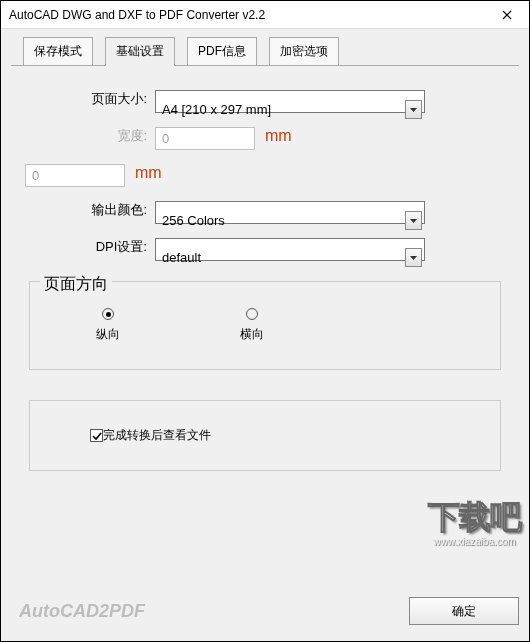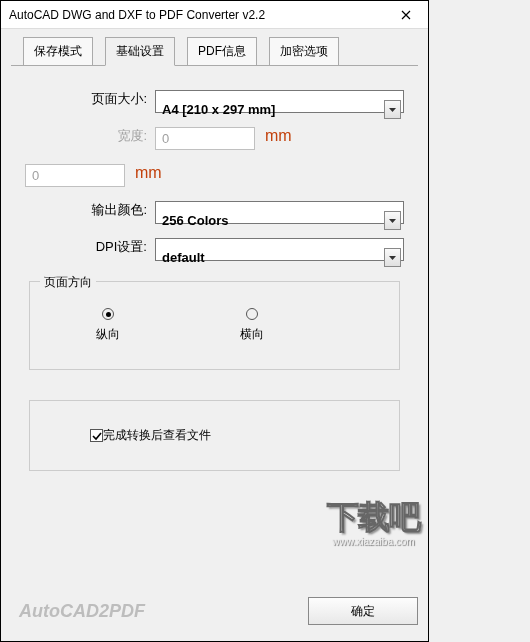--- a/index.html
+++ b/index.html
@@ -5,21 +5,21 @@
 * { box-sizing: border-box; margin: 0; padding: 0; }
 body {
   font-family: "Microsoft YaHei", "SimSun", Arial, sans-serif;
   font-size: 12px;
   background: #f0f0f0;
   width: 530px;
   height: 642px;
   overflow: hidden;
 }
 .window {
-  width: 429px; height: 642px;
+  width: 530px; height: 642px;
   border: 1px solid #000;
   background: #f0f0f0;
   display: flex;
   flex-direction: column;
 }
 .titlebar {
   height: 28px;
   background: #fff;
   border-bottom: 1px solid #ddd;
   display: flex;
@@ -82,21 +82,20 @@
   width: 100%;
   height: 23px;
   border: 1px solid #777;
   background: #fff;
   display: flex;
   align-items: center;
   justify-content: space-between;
   padding: 16px 2px 0 6px;
   cursor: pointer;
   font-size: 13px;
-  font-weight: bold;
 }
 .select-arrow {
   width: 17px; height: 19px;
   border: 1px solid #888;
   background: linear-gradient(#fafafa,#e0e0e0);
   display: flex; align-items: center; justify-content: center;
 }
 .select-arrow svg { width: 7px; height: 4px; }
 .text-input {
   width: 100px;
@@ -116,21 +115,21 @@
   border: 1px solid #ccc;
   margin: 20px 4px 0 4px;
   padding: 26px 16px;
   position: relative;
 }
 .fieldset-legend {
   position: absolute;
   top: -8px; left: 10px;
   background: #f0f0f0;
   padding: 0 4px;
-  font-size: 12px;
+  font-size: 16px;
 }
 .radio-row {
   display: flex;
   gap: 120px;
   padding-left: 50px;
 }
 .radio-item {
   display: flex;
   align-items: center;
   gap: 6px;

